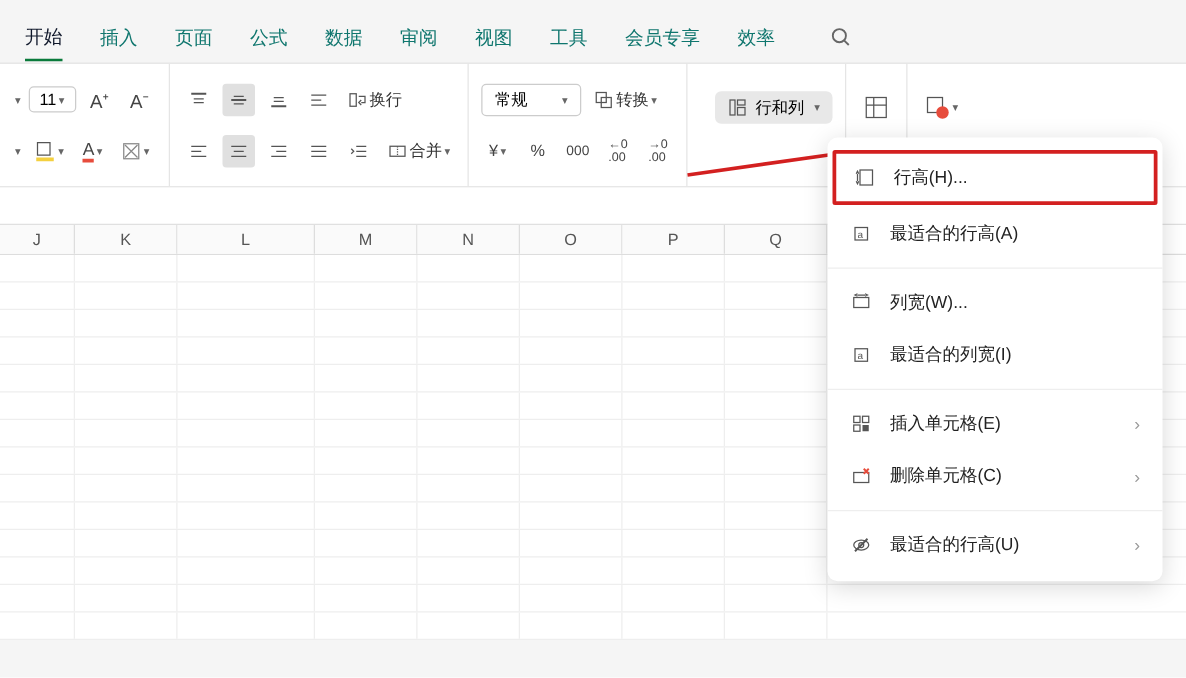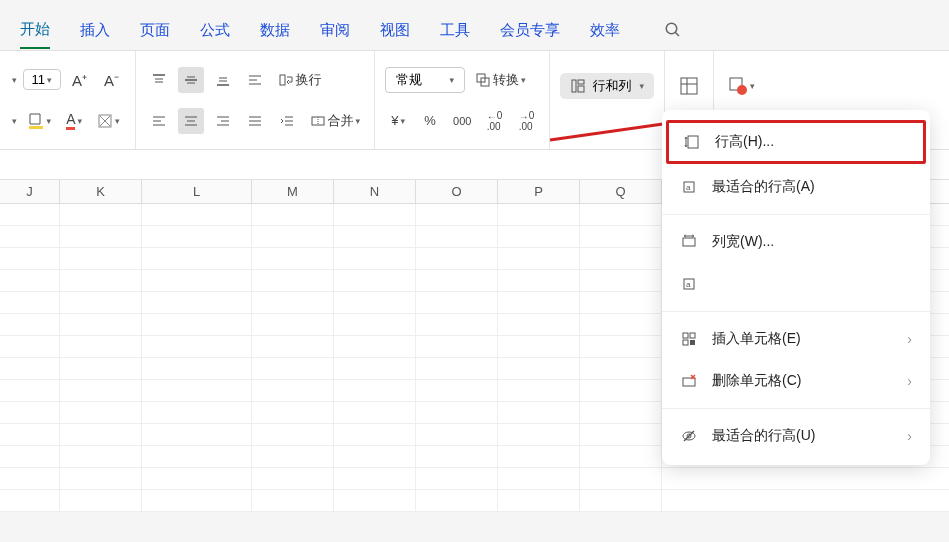--- a/index.html
+++ b/index.html
@@ -1,33 +1,33 @@
 <!DOCTYPE html>
 <html><head>
 <meta charset="utf-8">
 <style>
 * { margin: 0; padding: 0; box-sizing: border-box; font-family: "Microsoft YaHei", sans-serif; }
 body { background: #f5f5f5; width: 949px; height: 542px; overflow: hidden; position: relative; }
 
 .titlebar { height: 10px; background: #f5f5f5; }
 .tabbar { height: 40px; display: flex; align-items: center; padding: 0 20px; gap: 30px; background: #f5f5f5; }
-.tab { font-size: 15px; color: #1d4ed8; cursor: pointer; padding: 8px 0; }
-.tab.active { color: #0369a1; border-bottom: 2.5px solid #0a7a3b; font-weight: 500; }
+.tab { font-size: 15px; color: #0f766e; cursor: pointer; padding: 8px 0; }
+.tab.active { color: #0f172a; border-bottom: 2.5px solid #0a7a3b; font-weight: 500; }
 .search-icon-tab { margin-left: 10px; }
 
 .ribbon { background: #fff; border-top: 1px solid #e0e0e0; border-bottom: 1px solid #e0e0e0; height: 100px; display: flex; align-items: stretch; }
 .ribbon-group { border-right: 1px solid #e5e5e5; padding: 8px 10px; display: flex; flex-direction: column; justify-content: space-around; }
 .ribbon-row { display: flex; align-items: center; gap: 6px; }
 .rb-btn { display: inline-flex; align-items: center; justify-content: center; min-width: 26px; height: 26px; border-radius: 3px; cursor: pointer; color: #444; font-size: 13px; padding: 0 4px; }
 .rb-btn.active { background: #e0e0e0; }
 .rb-label { font-size: 13px; color: #333; margin-left: 2px; }
 .dropdown-arrow { font-size: 9px; color: #666; margin-left: 2px; }
 .font-size-box { border: 1px solid #ccc; border-radius: 4px; padding: 2px 8px; font-size: 13px; display: flex; align-items: center; gap: 0; }
 .format-box { border: 1px solid #ccc; border-radius: 4px; padding: 3px 10px; font-size: 13px; display: flex; align-items: center; gap: 18px; min-width: 80px; justify-content: space-between; }
-.rows-cols-btn { background: #e8e8e8; border-radius: 5px; padding: 4px 10px; display: flex; align-items: center; gap: 6px; cursor: pointer; font-size: 13px; }
+.rows-cols-btn { background: #e8e8e8; border-radius: 5px; padding: 4px 10px; display: flex; align-items: center; gap: 6px; cursor: pointer; font-size: 13px; margin-left: 12px; }
 
 .formula-bar { height: 30px; background: #fff; border-bottom: 1px solid #e0e0e0; }
 
 .grid-area { background: #fff; position: relative; }
 .col-headers { display: flex; height: 24px; border-bottom: 1px solid #ddd; }
 .col-header { width: 82px; text-align: center; font-size: 13px; color: #555; border-right: 1px solid #ddd; line-height: 24px; background: #fafafa; }
 .col-header.first { width: 60px; }
 .grid-row { display: flex; height: 22px; border-bottom: 1px solid #eee; }
 .cell { width: 82px; border-right: 1px solid #eee; }
 .cell.first { width: 60px; }
@@ -451,20 +451,21 @@
       </span>
     <span class="menu-text">列宽(W)...</span>
   </div>
   <div class="menu-item">
     <span class="menu-icon">
         <svg width="16" height="16">
           <rect x="3" y="3" width="10" height="10" fill="none" stroke="#555"></rect>
           <text x="5" y="11" font-size="8" fill="#555">a</text>
         </svg>
       </span>
+    <span class="menu-text">最适合的列宽(I)</span>
   </div>
   <div class="menu-separator"></div>
   <div class="menu-item">
     <span class="menu-icon">
         <svg width="16" height="16">
           <rect x="2" y="2" width="5" height="5" fill="none" stroke="#555"></rect>
           <rect x="9" y="2" width="5" height="5" fill="none" stroke="#555"></rect>
           <rect x="2" y="9" width="5" height="5" fill="none" stroke="#555"></rect>
           <rect x="9" y="9" width="5" height="5" fill="#555"></rect>
         </svg>

